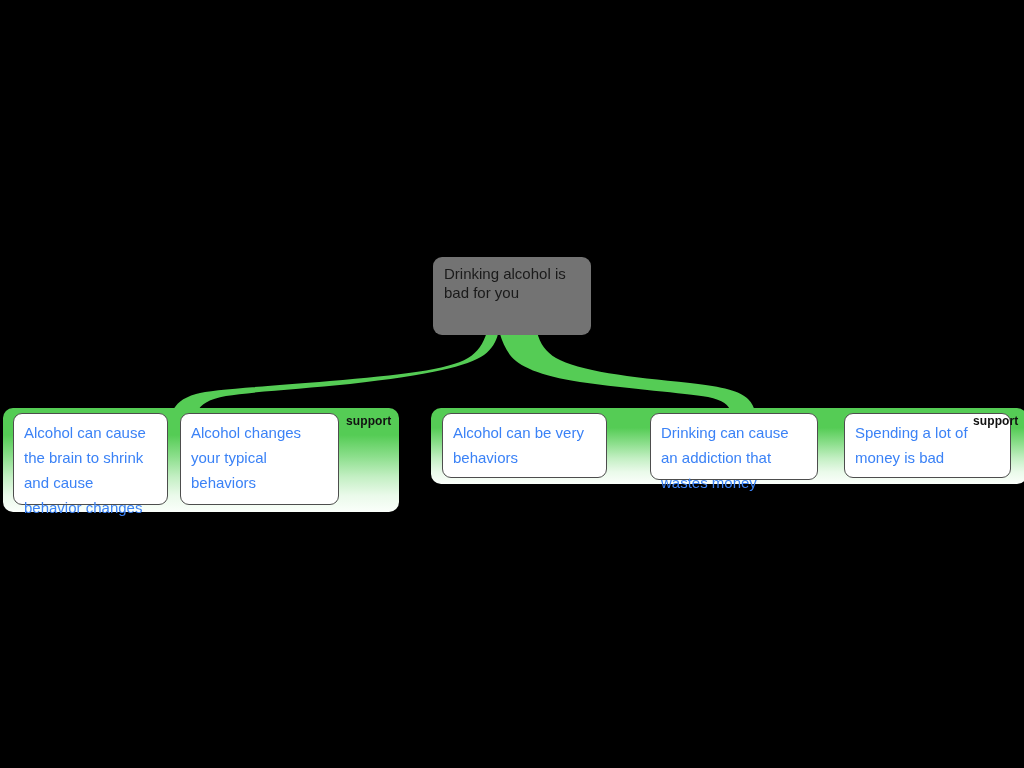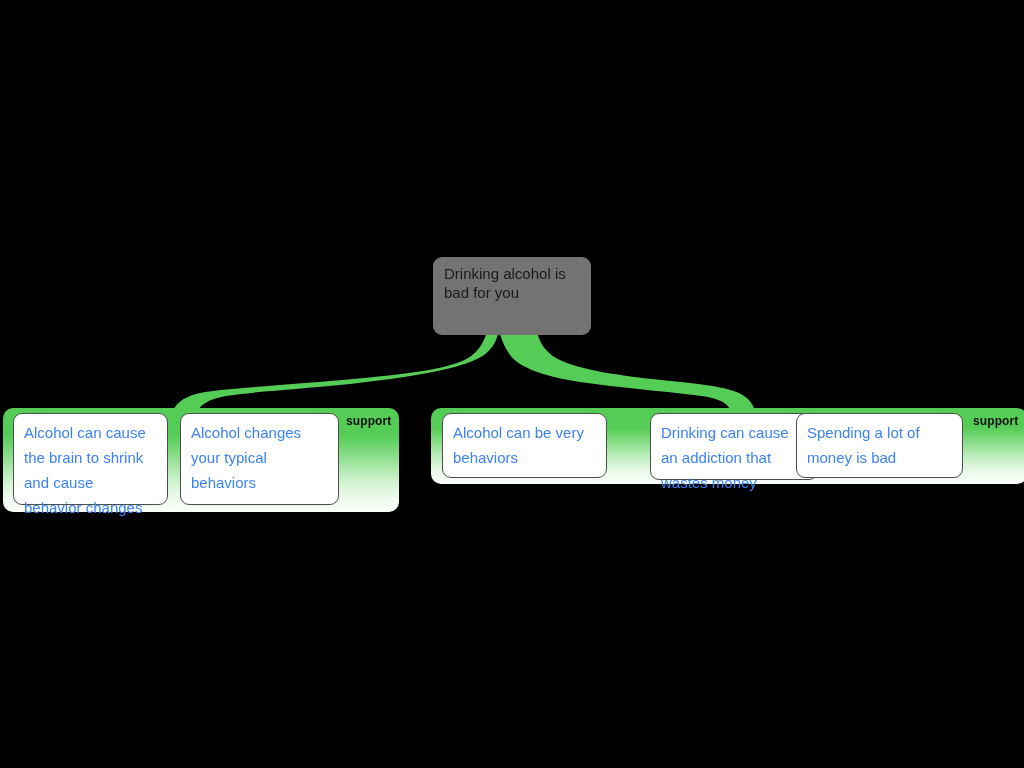--- a/index.html
+++ b/index.html
@@ -158,18 +158,18 @@
     <div class="reason-text">Alcohol can be very
 behaviors</div>
   </div>
 
   <div class="reason-card" style="left:618px; top:413px; width:168px; height:67px; z-index:3;margin-left:32px;">
     <div class="reason-text">Drinking can cause
 an addiction that
 wastes money</div>
   </div>
 
-  <div class="reason-card" style="left:796px; top:413px; width:167px; height:65px; z-index:3;">
+  <div class="reason-card" style="left:844px; top:413px; width:167px; height:65px; z-index:3;">
     <div class="reason-text">Spending a lot of
 money is bad</div>
   </div>
 
 </div>
 
 </body></html>

